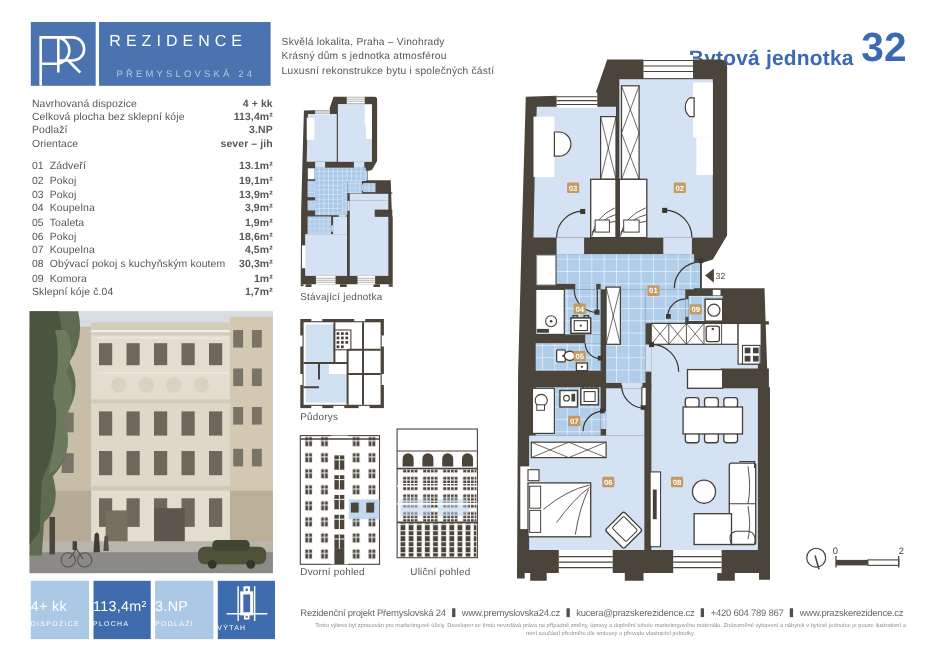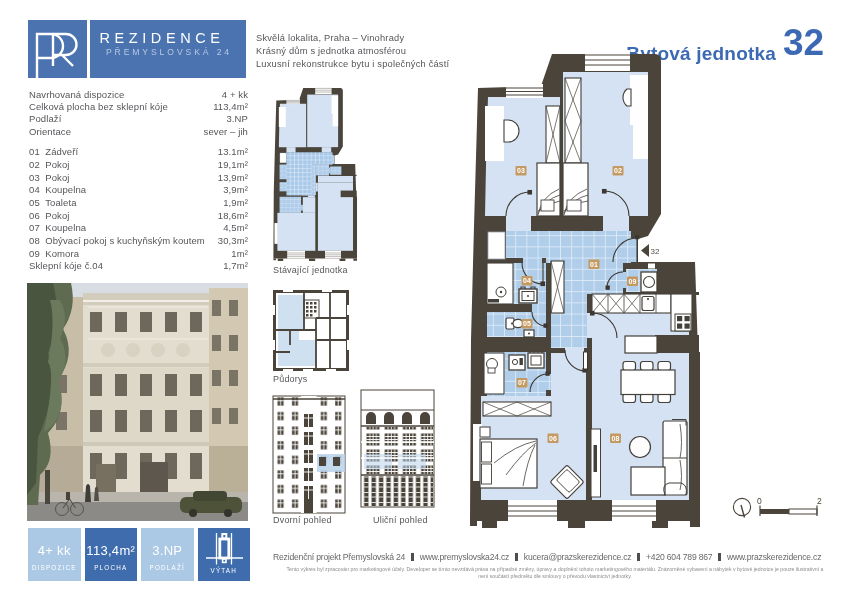--- a/index.html
+++ b/index.html
@@ -1,43 +1,43 @@
 <!DOCTYPE html>
 <html><head>
 <meta charset="utf-8">
 <style>
 html,body{margin:0;padding:0;background:#fff}
 .page{position:relative;width:842px;height:595px;background:#fff;font-family:"Liberation Sans",sans-serif;overflow:hidden}
 .a{position:absolute}
 .spec{font-size:9.5px;color:#55565a;letter-spacing:.1px}
-.spec b{font-weight:normal;float:right}
+.spec b{font-weight:bold;float:right}
 .cap{font-size:9px;color:#55565a;letter-spacing:.2px}
 .sep{display:inline-block;width:2.6px;height:8.5px;background:#4e4e4e;margin:0 6px -1px 6px}
-.bx{width:52.5px;height:52.5px;text-align:center;color:#fff}
+.bx{width:52.5px;height:52.5px;color:#fff}
 .bx .t1{font-size:13px;margin-top:15px;letter-spacing:.3px}
 .bx .t2{font-size:6.3px;letter-spacing:1.2px;margin-top:6px}
 .light{background:#abc8e5}
 .dark{background:#3e6cac}
 </style>
 </head>
 <body>
 <div class="page">
 
 <div class="a" style="left:28px;top:20px;width:59px;height:58px;background:#4a73af">
 <svg width="59" height="58" viewBox="0 0 59 58">
 <g fill="none" stroke="#fff" stroke-width="2.4">
 <path d="M9,58 V14 H23 A12,12 0 0 1 23,38 H9"></path>
 <path d="M25,46 V14 H38 A10.5,10.5 0 0 1 38,35 H25 M34,35 L45,46"></path>
 </g>
 </svg>
 </div>
 
 <div class="a" style="left:89.5px;top:20px;width:156px;height:58px;background:#4a73af;text-align:center">
 <div style="font-size:14.5px;color:#fff;letter-spacing:4.6px;margin:10px 16px 0 5px">REZIDENCE</div>
-<div style="font-size:8.6px;color:#b6c9e4;letter-spacing:2.9px;margin:1px 0 0 3px">PŘEMYSLOVSKÁ 24</div>
+<div style="font-size:8.6px;color:#b6c9e4;letter-spacing:2.9px;margin:16px 0 0 3px">PŘEMYSLOVSKÁ 24</div>
 </div>
 
 <div class="a cap" style="left:256px;top:32.5px;font-size:9.3px">Skvělá lokalita, Praha – Vinohrady</div>
 
 <div class="a cap" style="left:256px;top:45.5px;font-size:9.3px">Krásný dům s jednotka atmosférou</div>
 
 <div class="a cap" style="left:256px;top:58.5px;font-size:9.3px">Luxusní rekonstrukce bytu i společných částí</div>
 
 <div class="a" style="left:620px;top:43px;width:156px;text-align:right;font-size:19px;font-weight:bold;color:#3b69b4;letter-spacing:.2px">Bytová jednotka</div>
 

